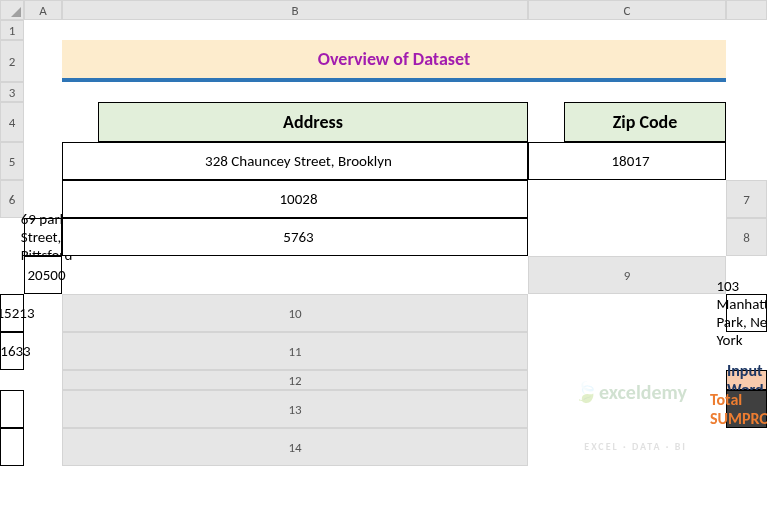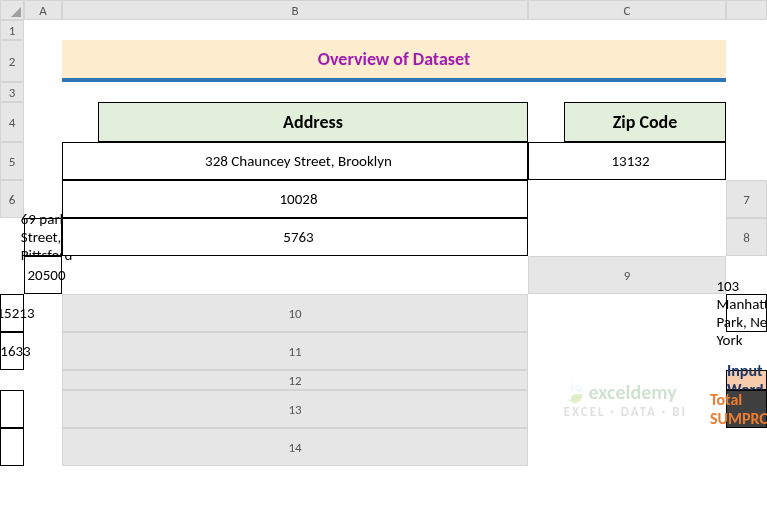--- a/index.html
+++ b/index.html
@@ -10,21 +10,21 @@
 .corner { background: #e6e6e6; border: 1px solid #d4d4d4; position: relative; }
 .corner::after { content: ""; position: absolute; right: 2px; bottom: 2px; width: 0; height: 0; border-left: 10px solid transparent; border-bottom: 10px solid #a0a0a0; }
 .cell { border: none; }
 .title { background: #fdeccd; color: #a21caf; font-weight: bold; font-size: 18px; display: flex; align-items: center; justify-content: center; border-bottom: 4px solid #2e75b6; }
 .th { background: #e2efda; font-weight: bold; font-size: 18px; display: flex; align-items: center; justify-content: center; border: 1px solid #000; margin-left: 36px; }
 .td { font-size: 15px; display: flex; align-items: center; justify-content: center; border: 1px solid #000; background: #fff; padding-left: 7px; }
 .input-label { background: #f8cbad; color: #1f3864; font-weight: bold; font-size: 16px; display: flex; align-items: center; justify-content: center; border: 1px solid #000; }
 .sum-label { background: #404040; color: #ed7d31; font-weight: bold; font-size: 16px; display: flex; align-items: center; justify-content: center; border: 1px solid #000; padding-left: 24px; }
 .blank-bordered { border: 1px solid #000; background: #fff; }
 .watermark { position: absolute; right: 80px; top: 380px; opacity: 0.25; font-size: 20px; color: #4a8a4a; font-weight: bold; pointer-events: none; }
-.watermark .sub { font-size: 13px; letter-spacing: 2px; color: #888; display: block; text-align: right; }
+.watermark .sub { font-size: 10px; letter-spacing: 2px; color: #888; display: block; text-align: right; margin-top: 36px; }
 .watermark .icon { color: #6aa84f; }
 </style>
 </head>
 <body>
 
 <div class="sheet">
 
   <div class="corner"></div>
   <div class="hdr">A</div>
   <div class="hdr">B</div>
@@ -50,21 +50,21 @@
 
   <div class="row-hdr">4</div>
   <div class="cell"></div>
   <div class="th">Address</div>
   <div class="th">Zip Code</div>
   <div class="cell"></div>
 
   <div class="row-hdr">5</div>
   <div class="cell"></div>
   <div class="td">328 Chauncey Street, Brooklyn</div>
-  <div class="td">13132</div>
+  <div class="td">18017</div>
   <div class="cell"></div>
 
   <div class="row-hdr">6</div>
   <div class="cell"></div>
   <div class="td">10028</div>
   <div class="cell"></div>
 
   <div class="row-hdr">7</div>
   <div class="cell"></div>
   <div class="td">69 park Street, Pittsford</div>

